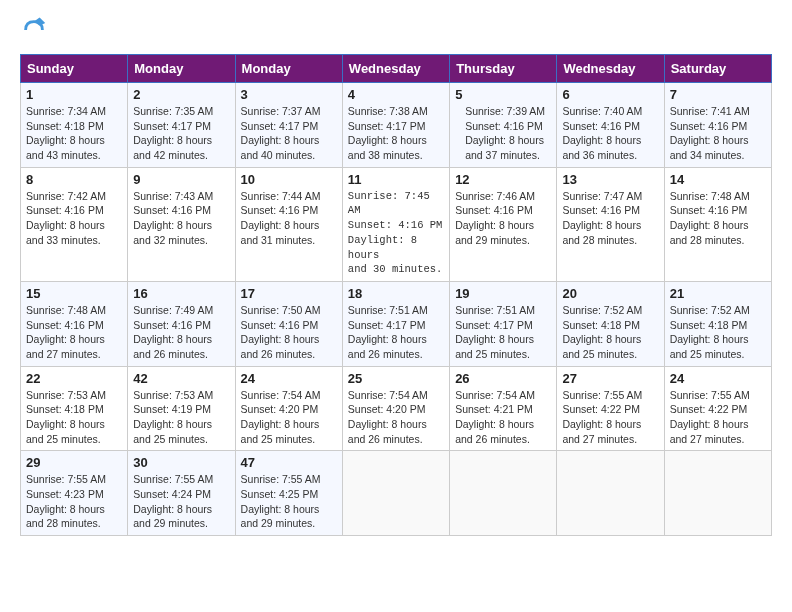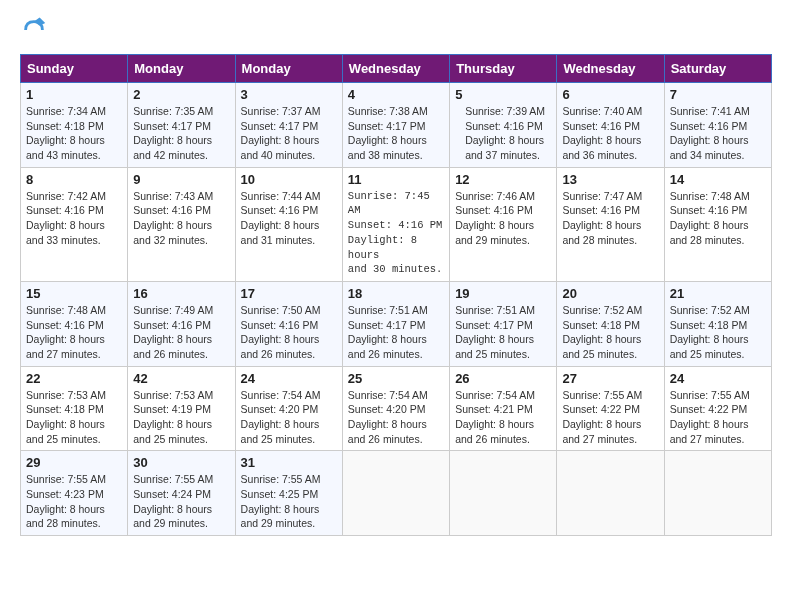--- a/index.html
+++ b/index.html
@@ -339,21 +339,21 @@
 and 28 minutes.</div>
         </td>
         <td>
           <span class="day-num">30</span>
           <div class="day-info" style="white-space: pre-line;">Sunrise: 7:55 AM
 Sunset: 4:24 PM
 Daylight: 8 hours
 and 29 minutes.</div>
         </td>
         <td>
-          <span class="day-num">31</span>
+          <span class="day-num">47</span>
           <div class="day-info" style="white-space: pre-line;">Sunrise: 7:55 AM
 Sunset: 4:25 PM
 Daylight: 8 hours
 and 29 minutes.</div>
         </td>
         <td class="empty"></td>
         <td class="empty"></td>
         <td class="empty"></td>
         <td class="empty"></td>
       </tr>

